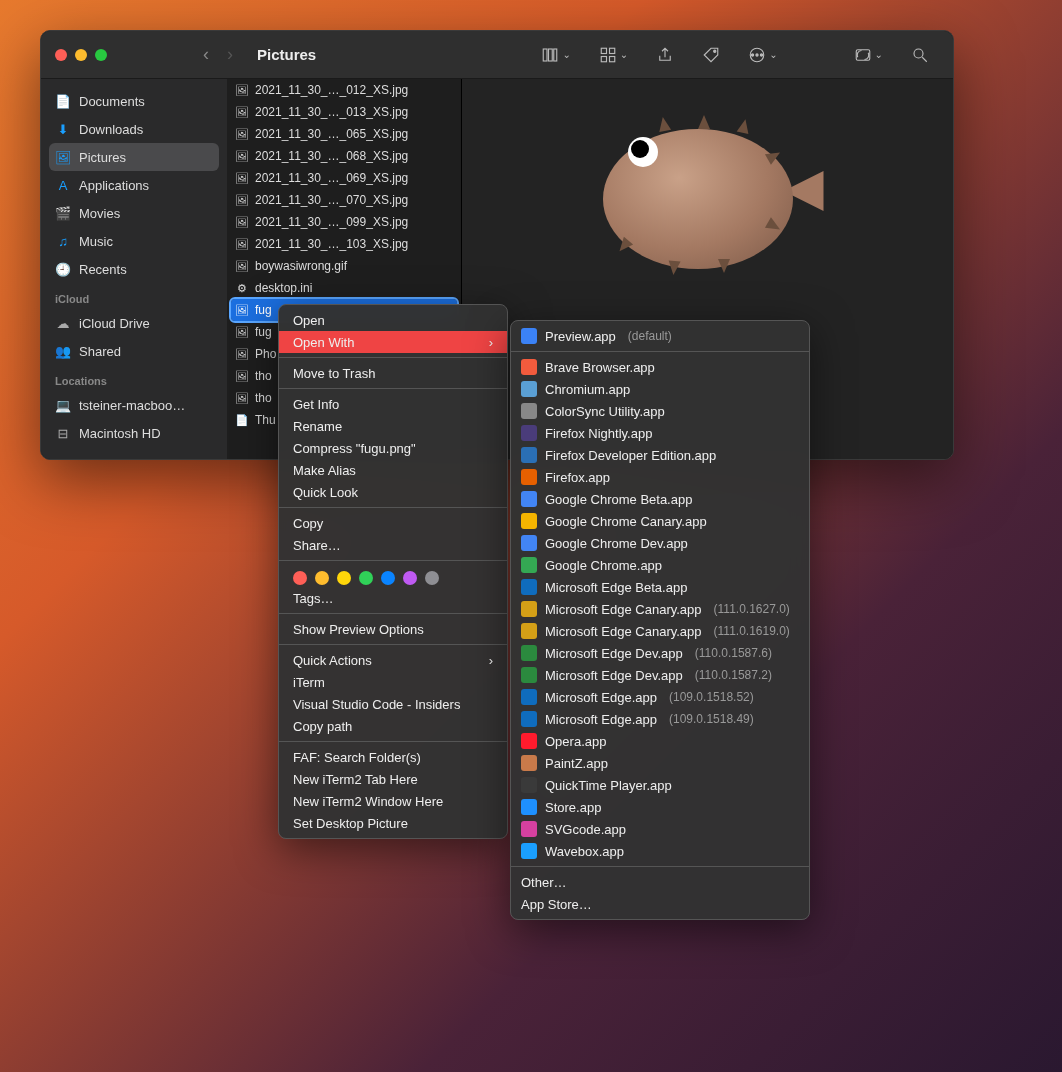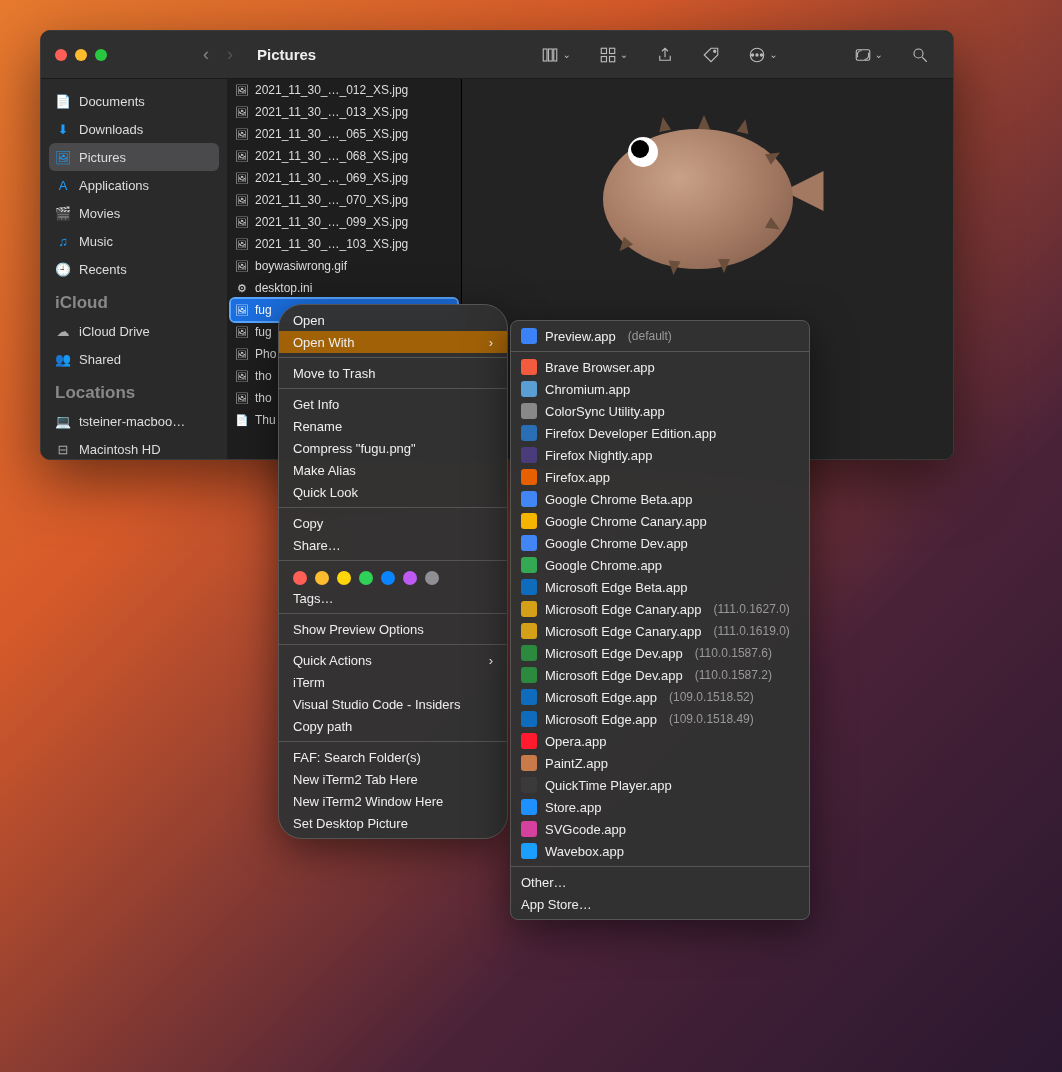--- a/index.html
+++ b/index.html
@@ -26,41 +26,41 @@
   .chev { width:18px; height:18px; display:flex; align-items:center; justify-content:center; font-size:18px;}
   .title { color:#eee; font-weight:600; font-size:15px; flex:1;}
   .toolbar { display:flex; gap:28px; align-items:center; color:#bbb; font-size:16px; margin-right:10px;}
   .toolbar .btn { display:flex; align-items:center; gap:3px; cursor:default;}
   .body { flex:1; display:flex; overflow:hidden;}
   .sidebar { width:186px; background:#2a2a2b; padding:8px 0; overflow:hidden;}
   .side-item { height:28px; display:flex; align-items:center; padding:0 14px; gap:8px; color:#ddd; font-size:13px;}
   .side-item.active { background:#4a4a4c; border-radius:6px; margin:0 8px; padding:0 6px;}
   .side-item .icon { width:16px; text-align:center; color:#1a9fff;}
   .side-item.grey .icon { color:#aaa;}
-  .side-section { padding:10px 14px 4px; color:#888; font-size:17px; font-weight:600;}
+  .side-section { padding:10px 14px 4px; color:#888; font-size:11px; font-weight:600;}
   .filelist { width:235px; background:#1e1e1e; border-right:1px solid #000; overflow:hidden; position:relative;}
   .file-row { height:22px; display:flex; align-items:center; padding:0 8px; gap:6px; color:#ddd; font-size:12px;}
   .file-row .fi { width:14px; height:14px; display:flex; align-items:center; justify-content:center; font-size:11px;}
   .file-row.selected { background:#1b6fe0; color:#fff; border-radius:4px; margin:0 4px; padding:0 4px; outline:2px solid #5aa6ff;}
   .preview { flex:1; background:#232323; display:flex; align-items:flex-start; justify-content:center; padding-top:40px;}
   .fish { width:220px; height:160px; position:relative;}
   .fish-body { width:190px; height:140px; background:radial-gradient(ellipse at 40% 35%, #c9a188, #a47962 55%, #7a5847); border-radius:50%; position:absolute; left:5px; top:10px;}
   .fish-tail { position:absolute; right:-6px; top:52px; width:40px; height:40px; background:#a47962; clip-path: polygon(0 50%, 100% 0, 100% 100%);}
   .fish-eye { position:absolute; left:30px; top:18px; width:30px; height:30px; background:#fff; border-radius:50%;}
   .fish-eye::after { content:''; position:absolute; left:3px; top:3px; width:18px; height:18px; background:#000; border-radius:50%;}
   .spike { position:absolute; width:0; height:0; border-left:6px solid transparent; border-right:6px solid transparent; border-bottom:14px solid #6b4f3d;}
   
   .menu {
     position:absolute; background:rgba(50,50,50,.98); border:1px solid #555; border-radius:8px;
     box-shadow:0 10px 40px rgba(0,0,0,.5); padding:4px 0; backdrop-filter:blur(10px);
   }
-  .menu1 { left:278px; top:304px; width:230px;border-radius:24px;}
+  .menu1 { left:278px; top:304px; width:230px;}
   .menu2 { left:510px; top:320px; width:300px;}
   .menu-item { height:22px; display:flex; align-items:center; padding:0 14px; color:#eee; font-size:13px; justify-content:space-between;}
-  .menu-item.hl { background:#a16207;}
+  .menu-item.hl { background:#ef4444;}
   .menu-item.hl2 { background:#1363e0; color:#fff;}
   .menu-sep { height:1px; background:#555; margin:4px 0;}
   .menu-item .sub { color:#999; margin-left:4px; font-size:12px;}
   .menu2 .menu-item { padding:0 10px; height:22px; gap:8px; justify-content:flex-start;}
   .menu2 .menu-item .ai { width:16px; height:16px; border-radius:3px; background:#555; display:flex; align-items:center; justify-content:center; font-size:10px; flex-shrink:0;}
   .tags { display:flex; gap:8px; padding:6px 14px 2px;}
   .tags span { width:14px; height:14px; border-radius:50%;}
   .svgicon { width:18px; height:18px; fill:none; stroke:currentColor; stroke-width:1.5;}
 </style>
 </head>
@@ -359,26 +359,26 @@
     </div>
     <div class="menu-item">
       <span class="ai" style="background:#5a9fd4"></span>
       <span>Chromium.app</span>
     </div>
     <div class="menu-item">
       <span class="ai" style="background:#888"></span>
       <span>ColorSync Utility.app</span>
     </div>
     <div class="menu-item">
+      <span class="ai" style="background:#4a3c7a"></span>
+      <span>Firefox Nightly.app</span>
+    </div>
+    <div class="menu-item">
       <span class="ai" style="background:#2a6fb5"></span>
       <span>Firefox Developer Edition.app</span>
-    </div>
-    <div class="menu-item">
-      <span class="ai" style="background:#4a3c7a"></span>
-      <span>Firefox Nightly.app</span>
     </div>
     <div class="menu-item">
       <span class="ai" style="background:#e66000"></span>
       <span>Firefox.app</span>
     </div>
     <div class="menu-item">
       <span class="ai" style="background:#4285f4"></span>
       <span>Google Chrome Beta.app</span>
     </div>
     <div class="menu-item">

